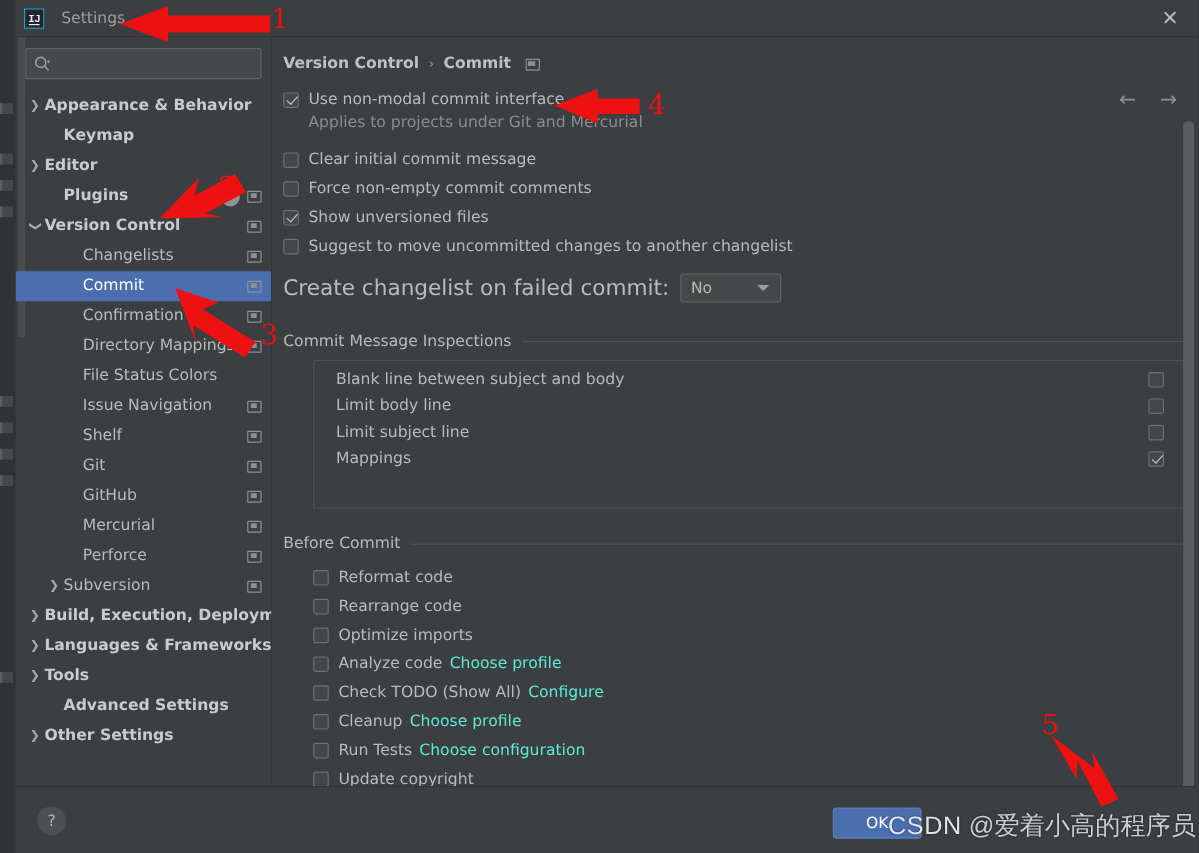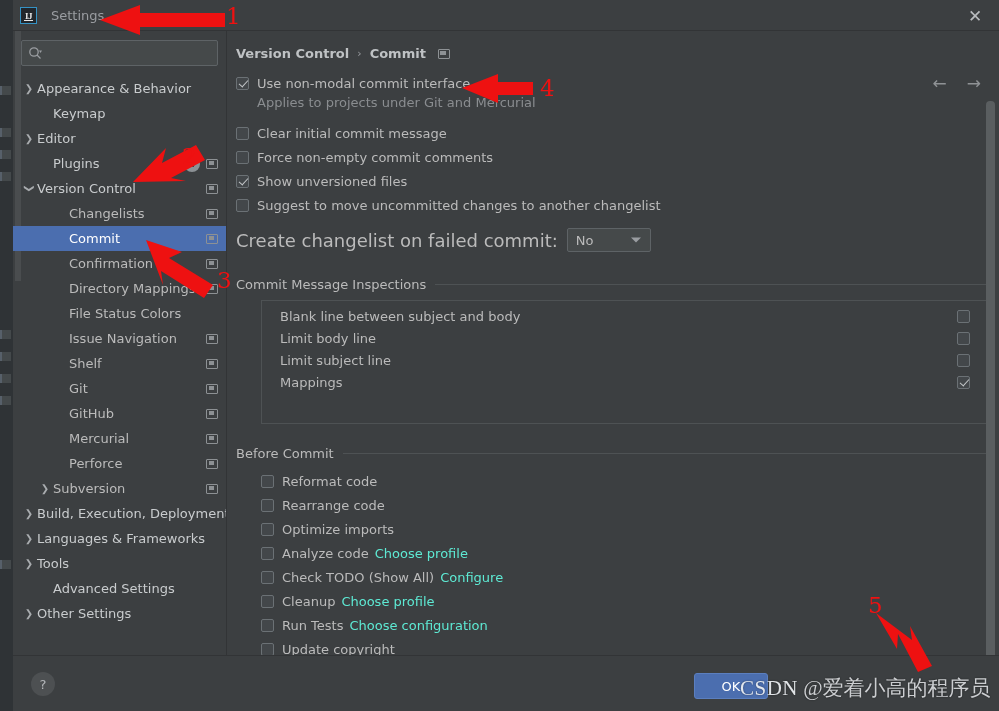--- a/index.html
+++ b/index.html
@@ -35,21 +35,21 @@
   }
   .ij-logo {
     width: 17px; height: 17px;
     margin-left: 7px;
     border: 1.6px solid #3592c4;
     background: #22262b;
     color: #e8e8e8;
     font-size: 9px; font-weight: bold;
     display: flex; align-items: center; justify-content: center;
     letter-spacing: -0.5px;
-    font-family: Liberation Serif, serif;
+    font-family: Liberation Mono, monospace;
     position: relative;
   }
   .ij-logo::after{
     content:""; position:absolute; left:3px; right:3px; bottom:2px;
     height:1.5px; background:#e8e8e8;
   }
   .title-text {
     margin-left: 14px;
     color: #9a9da1;
     font-size: 13px;
@@ -101,21 +101,21 @@
     color: #bbbbbb;
     font-size: 13px;
   }
   .tree-row.sel { background: #4b6eaf; }
   .tree-row .arrow {
     width: 16px; flex: 0 0 16px;
     display: flex; align-items: center; justify-content: center;
     color: #a9acaf; font-size: 10px;
   }
   .tree-row .lbl { white-space: nowrap; }
-  .tree-row.bold .lbl { font-weight: normal; color: #c9ccce; }
+  .tree-row.bold .lbl { font-weight: bold; color: #c9ccce; }
   .tree-row.sel .lbl { color: #ffffff; }
   .cfg-ico {
     position: absolute; right: 8px; top: 50%; transform: translateY(-50%);
     width: 12px; height: 10px;
     border: 1.4px solid #8d9194;
     border-radius: 1px;
   }
   .cfg-ico::after {
     content:""; position:absolute; left:1.5px; top:1.5px;
     width:5.5px; height:4px; background:#8d9194;
@@ -265,21 +265,21 @@
     color: #ee1111; font-size: 23px;
     font-family: "DejaVu Serif", serif;
   }
 
   
   .watermark {
     position: absolute; left: 740px; top: 674px;
     z-index: 10;
     color: #d8dadd; font-size: 21px;
     white-space: nowrap;
-    font-family: Liberation Serif, serif;
+    font-family: Liberation Sans, sans-serif;
     text-shadow: 0 0 2px rgba(0,0,0,.55);
     opacity: .92;
   }
   .wm-badge {
     display: inline-block;
     color: #eef1f4;
     letter-spacing: 0.5px;
   }
 
   

